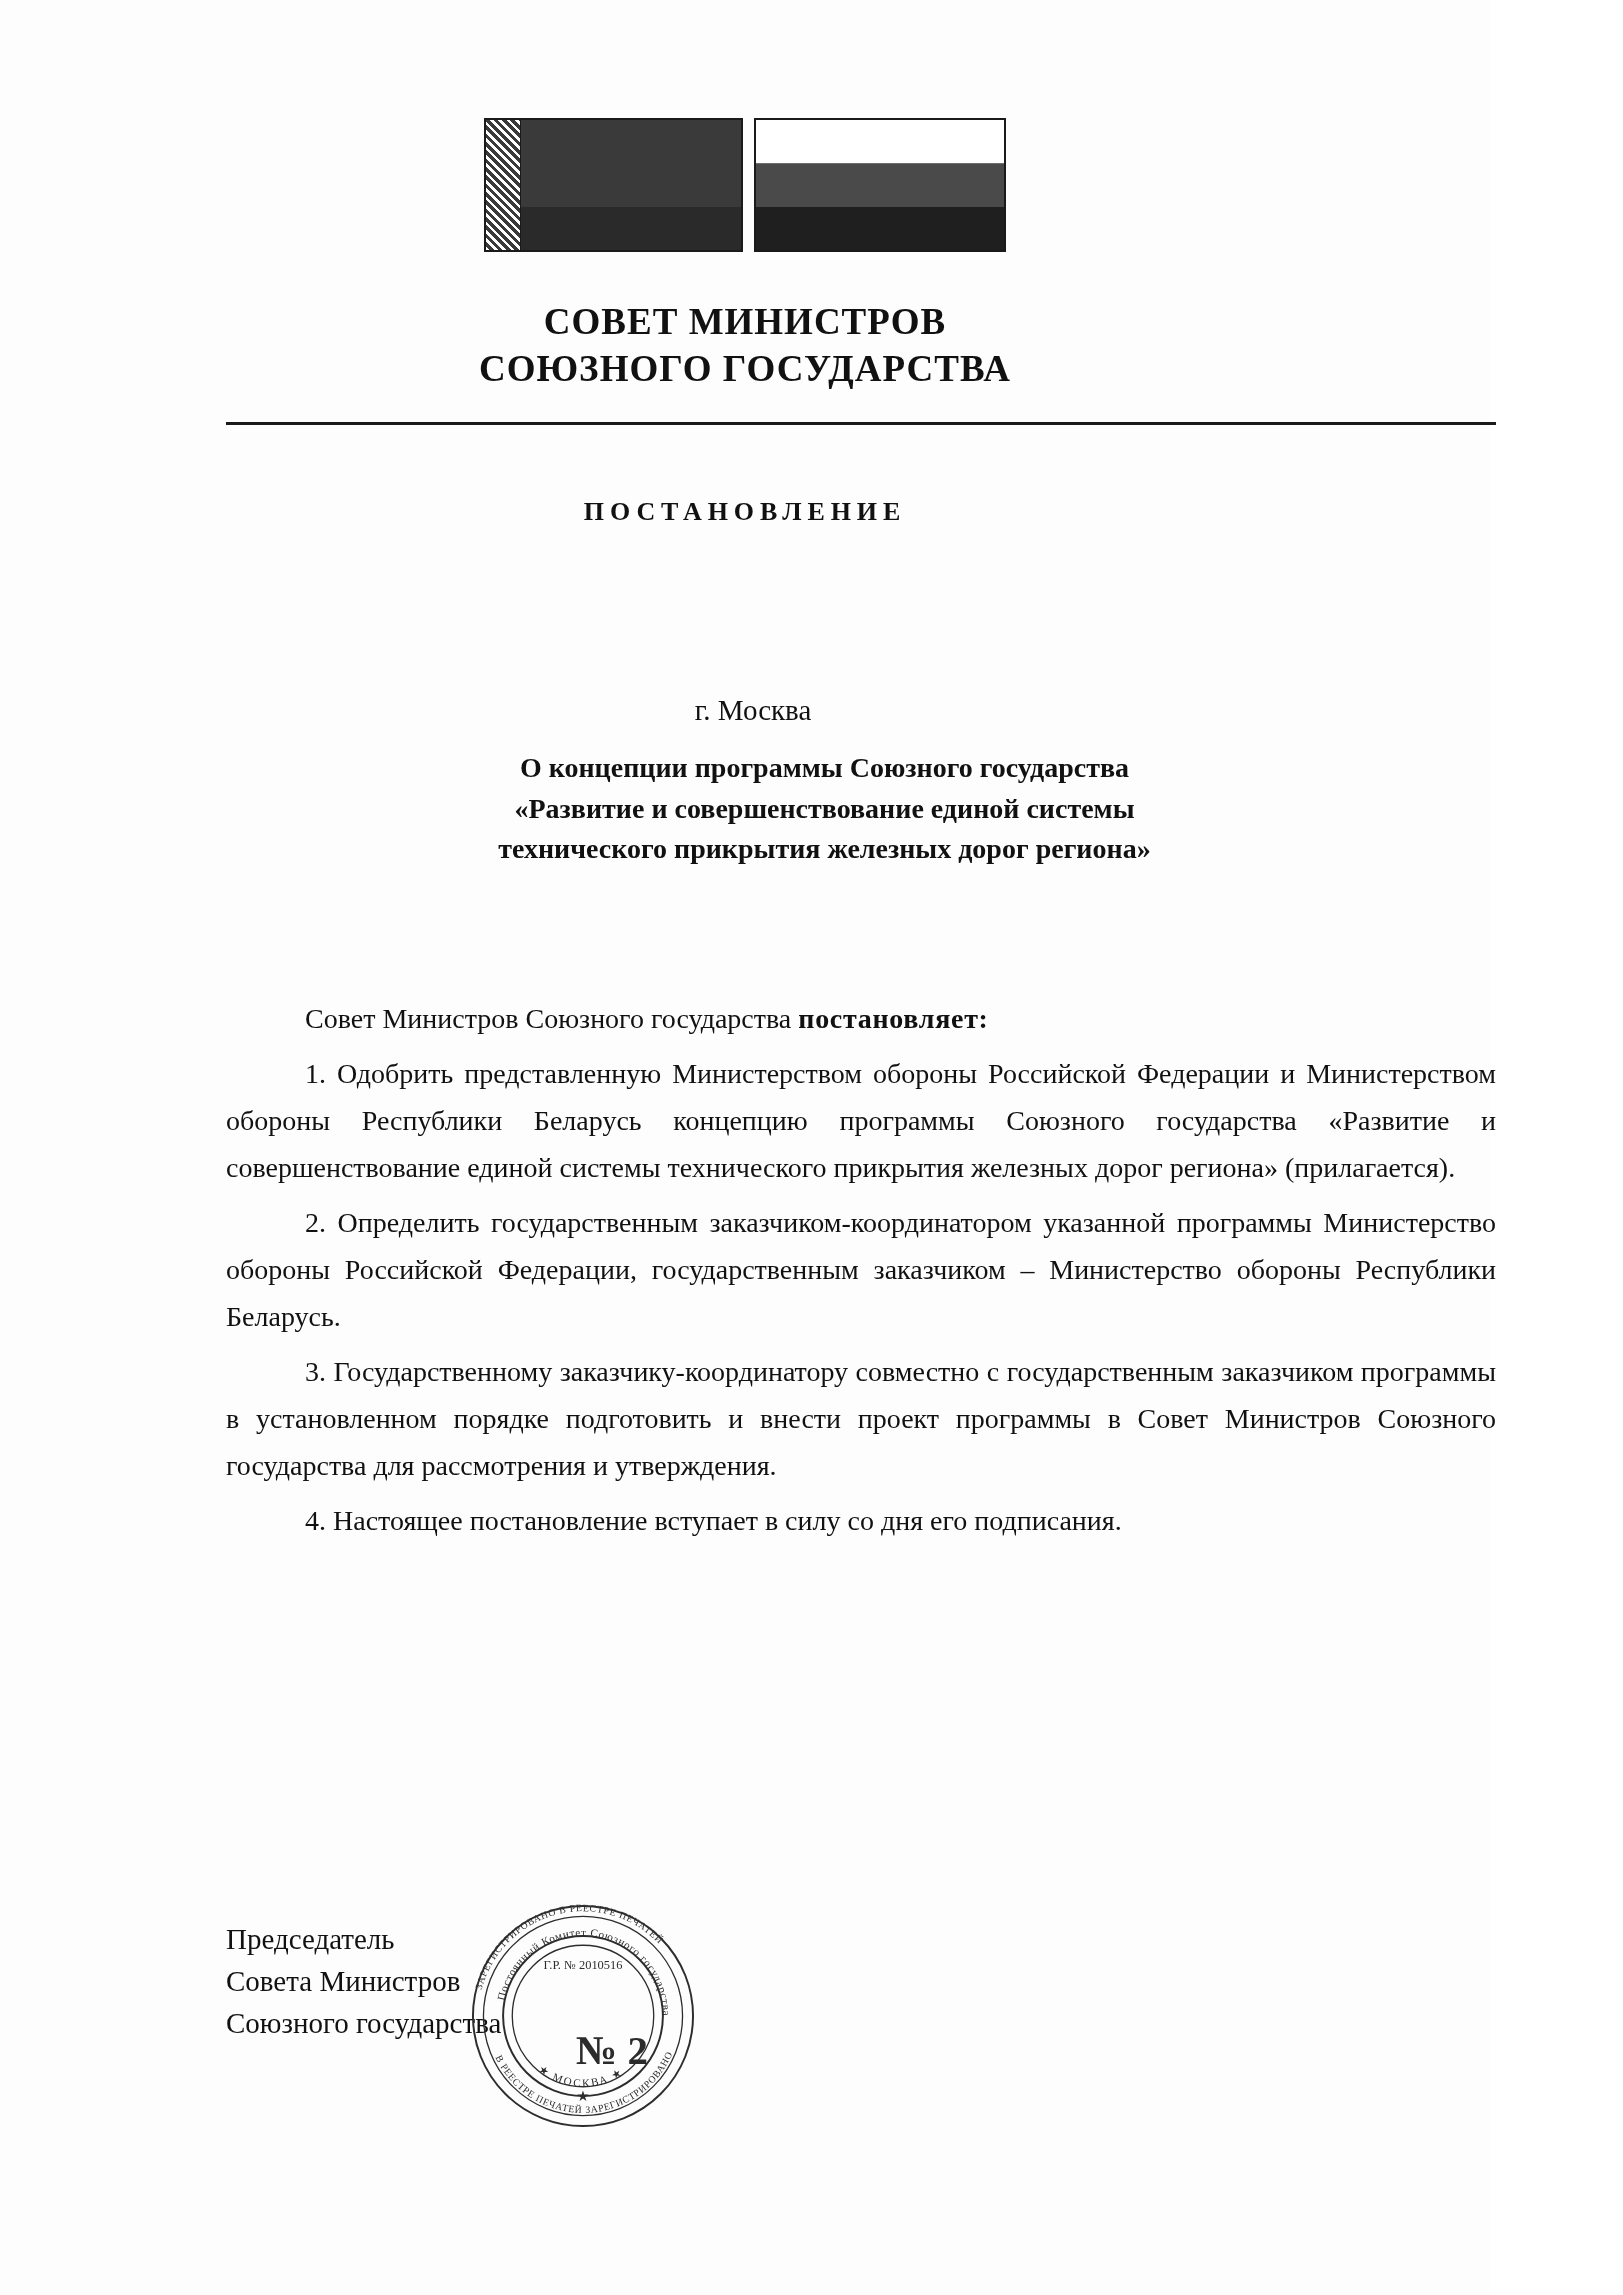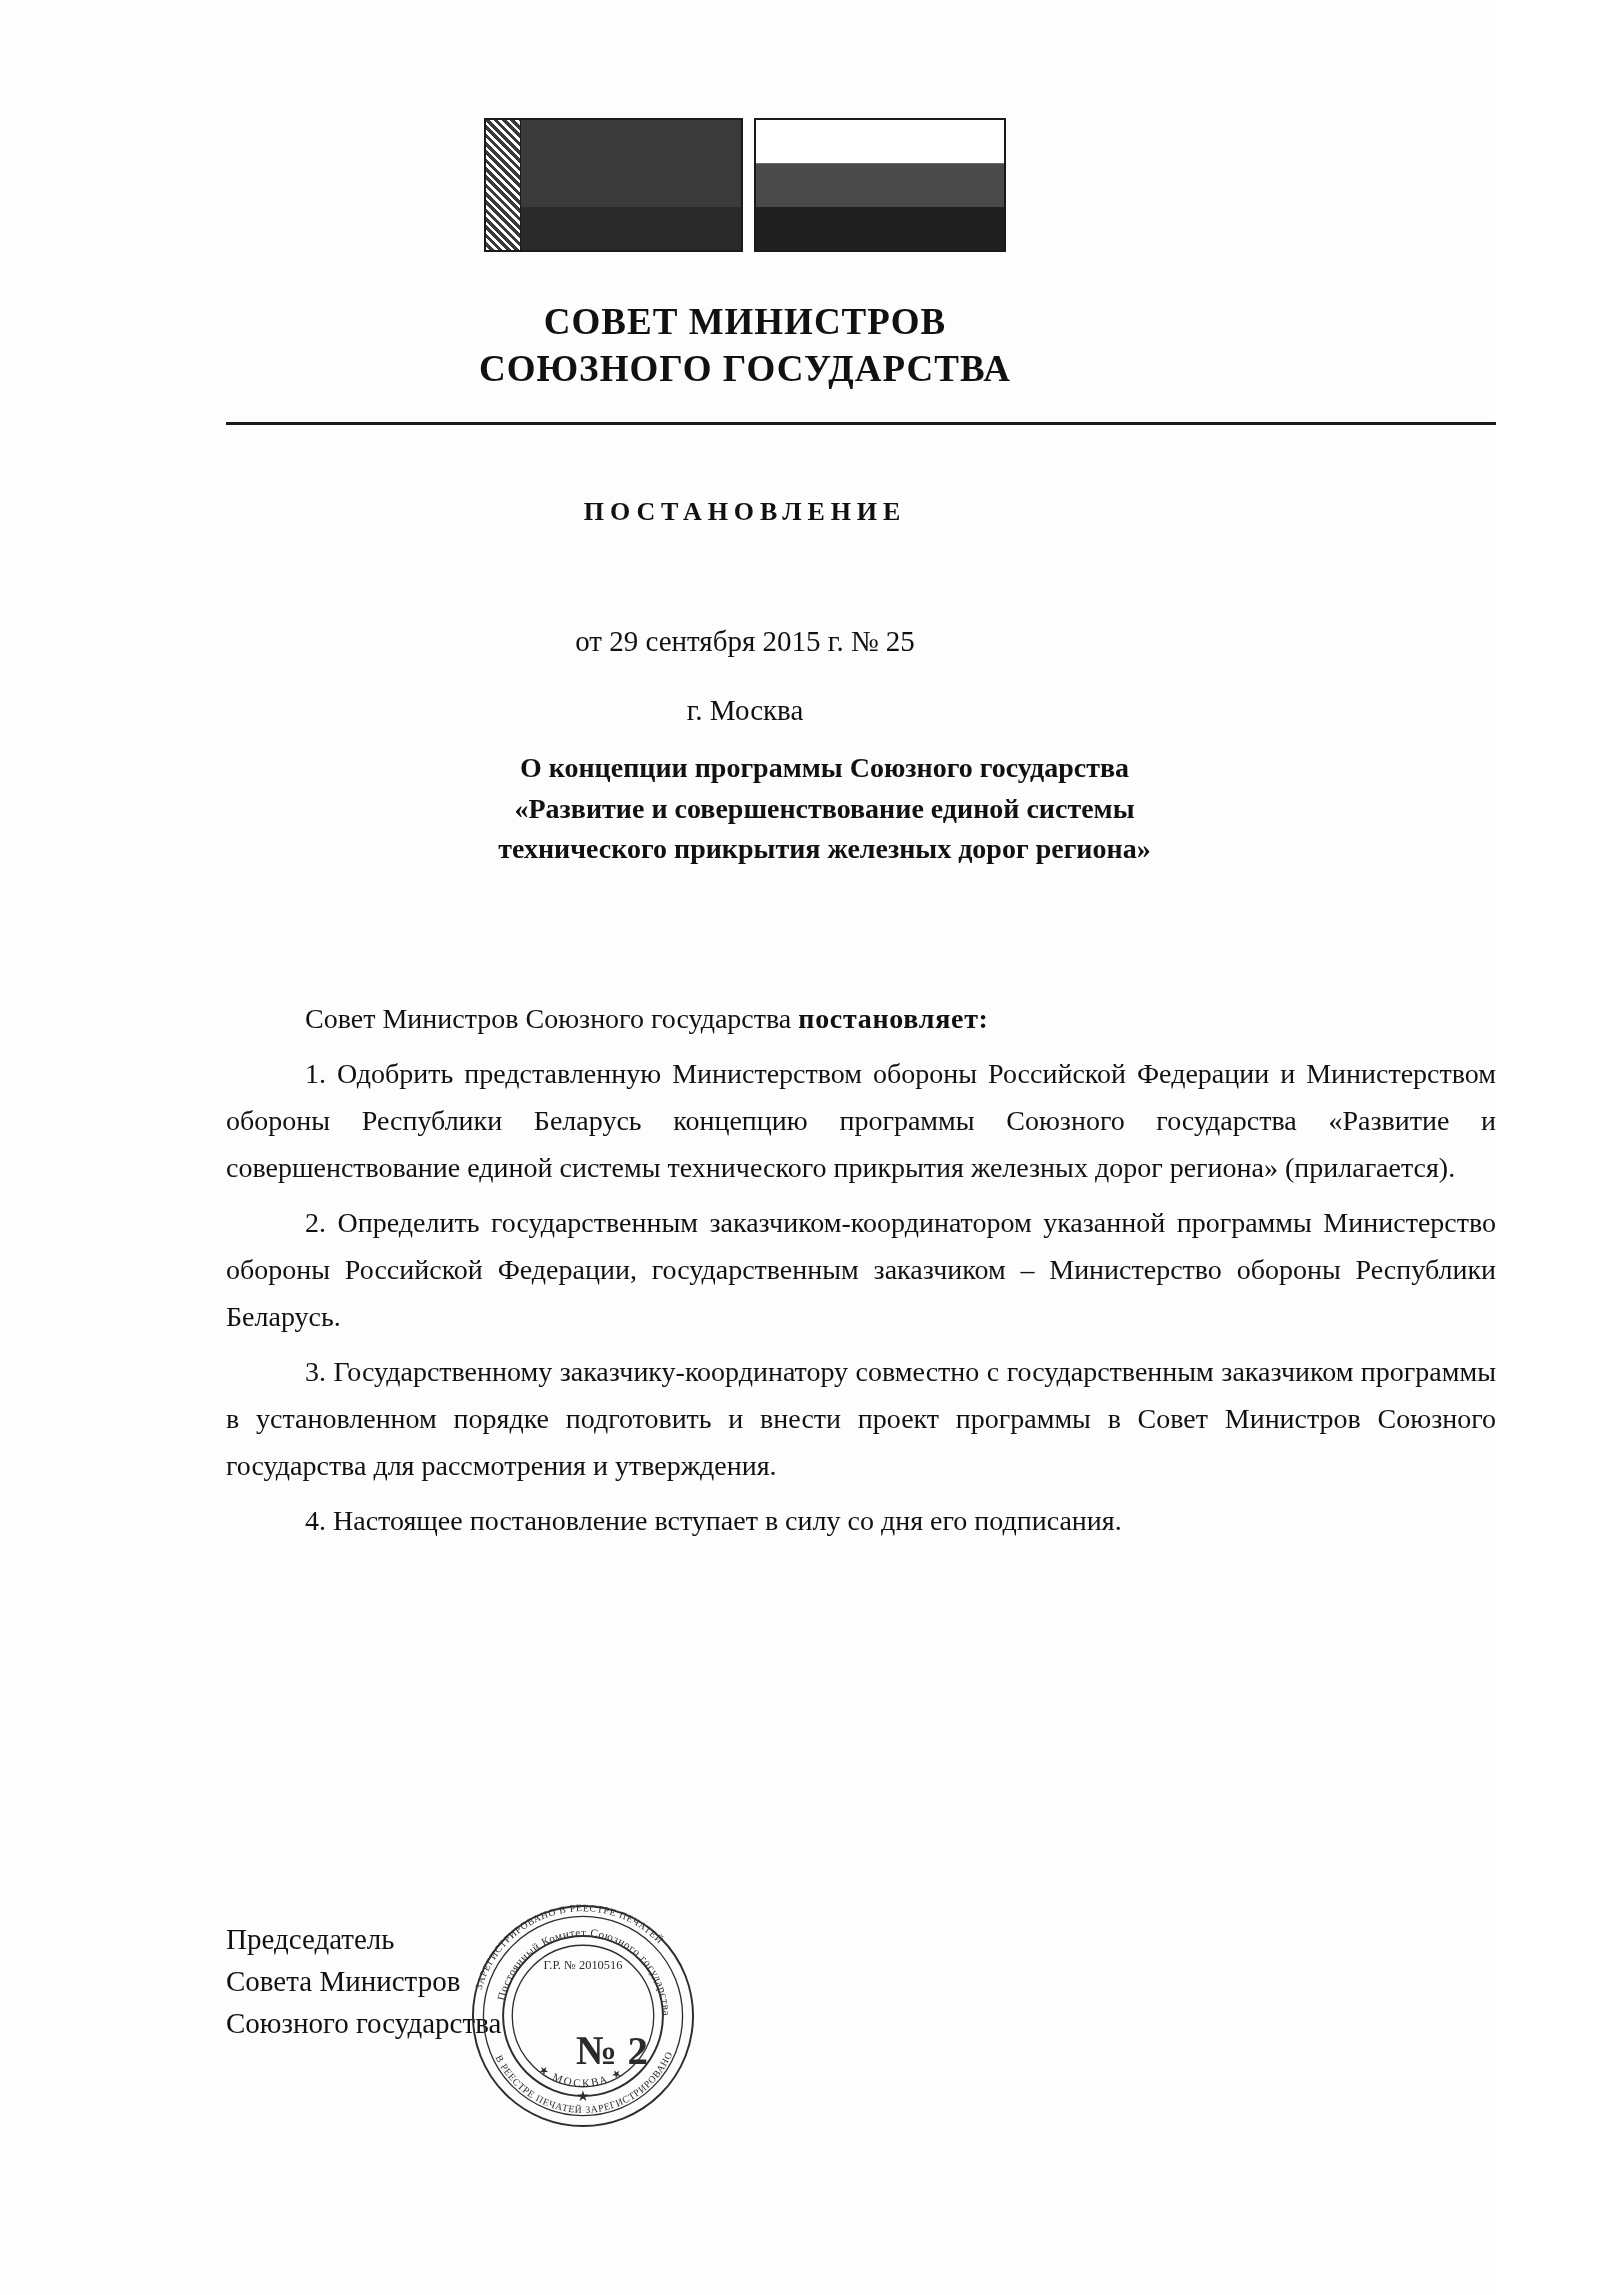--- a/index.html
+++ b/index.html
@@ -114,20 +114,21 @@
     text-align: center;
     font-size: 29px;
   }
   .doc-city {
     position: absolute;
     top: 694px;
     left: 0;
     width: 100%;
     text-align: center;
     font-size: 29px;
+    padding-left: 8px;
   }
 
   
   .subject {
     position: absolute;
     top: 748px;
     left: 314px;
     width: 1021px;
     text-align: center;
     font-size: 28px;
@@ -208,21 +209,20 @@
   </div>
 
   <div class="org-title">
     <div>СОВЕТ МИНИСТРОВ</div>
     <div>СОЮЗНОГО ГОСУДАРСТВА</div>
   </div>
 
   <div class="rule"></div>
 
   <div class="doc-kind">ПОСТАНОВЛЕНИЕ</div>
-  <div class="doc-date">от  29 сентября 2015 г. № 25</div>
   <div class="doc-city">г. Москва</div>
 
   <div class="subject">
     <div>О концепции программы Союзного государства</div>
     <div>«Развитие и совершенствование единой системы</div>
     <div>технического прикрытия железных дорог региона»</div>
   </div>
 
   <div class="body-text">
     <p class="lead"><span>Совет Министров Союзного государства </span><span class="bold">постановляет:</span></p>

